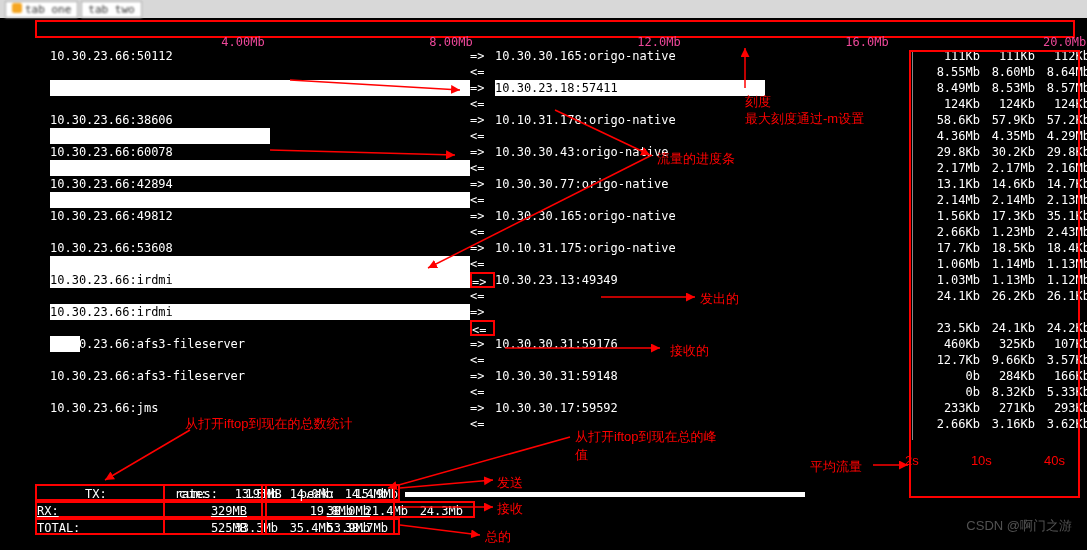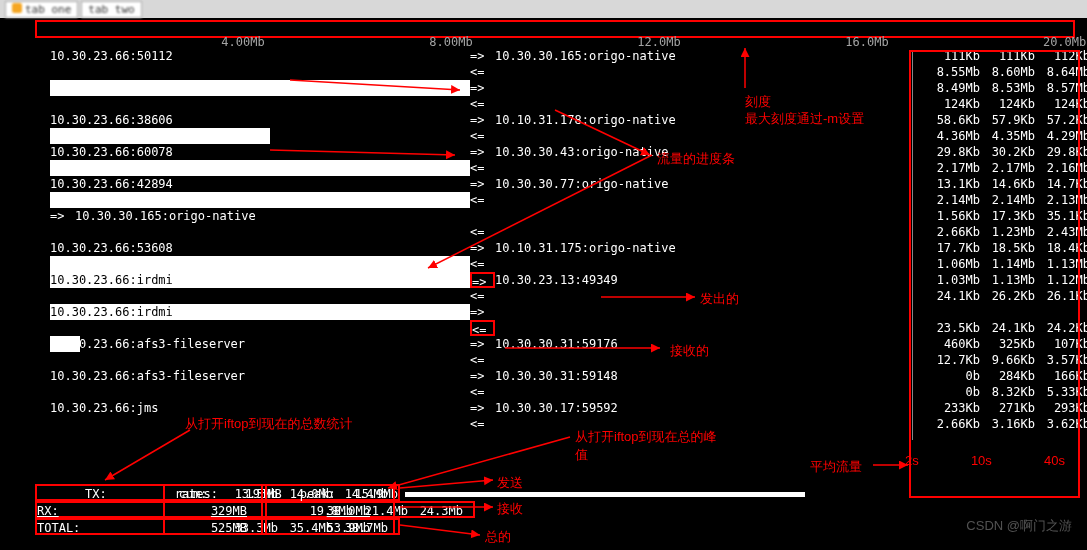--- a/index.html
+++ b/index.html
@@ -47,21 +47,21 @@
 }
 .scale-labels {
   position: absolute;
   top: 17px;
   left: 35px;
   width: 1040px;
   display: flex;
 }
 .scale-label {
   position: absolute;
-  color: #a3a3a3;
+  color: #ec4899;
   font-size: 12px;
   transform: translateX(-50%);
 }
 .conn-list {
   position: relative;
   padding-left: 50px;
 }
 .conn-row {
   display: flex;
   height: 16px;
@@ -159,20 +159,21 @@
       <span class="remote"></span>
       <span class="rates-block">
         <span class="rate-col">8.55Mb</span>
         <span class="rate-col">8.60Mb</span>
         <span class="rate-col">8.64Mb</span>
       </span>
     </div>
     <div class="conn-row">
       <span class="local " style="">10.30.23.66:irdmi</span>
       <span class="dir ">=&gt;</span>
+      <span class="remote white-over">10.30.23.18:57411</span>
       <span class="rates-block">
         <span class="rate-col">8.49Mb</span>
         <span class="rate-col">8.53Mb</span>
         <span class="rate-col">8.57Mb</span>
       </span>
       <div class="bar-white" style="width: 420px;"></div>
     </div>
     <div class="conn-row">
       <span class="local "></span>
       <span class="dir ">&lt;=</span>
@@ -240,20 +241,21 @@
       <span class="dir ">&lt;=</span>
       <span class="remote"></span>
       <span class="rates-block">
         <span class="rate-col">2.14Mb</span>
         <span class="rate-col">2.14Mb</span>
         <span class="rate-col">2.13Mb</span>
       </span>
       <div class="bar-white" style="width: 110px;"></div>
     </div>
     <div class="conn-row">
+      <span class="local " style="">10.30.23.66:49812</span>
       <span class="dir ">=&gt;</span>
       <span class="remote ">10.30.30.165:origo-native</span>
       <span class="rates-block">
         <span class="rate-col">1.56Kb</span>
         <span class="rate-col">17.3Kb</span>
         <span class="rate-col">35.1Kb</span>
       </span>
     </div>
     <div class="conn-row">
       <span class="local "></span>

